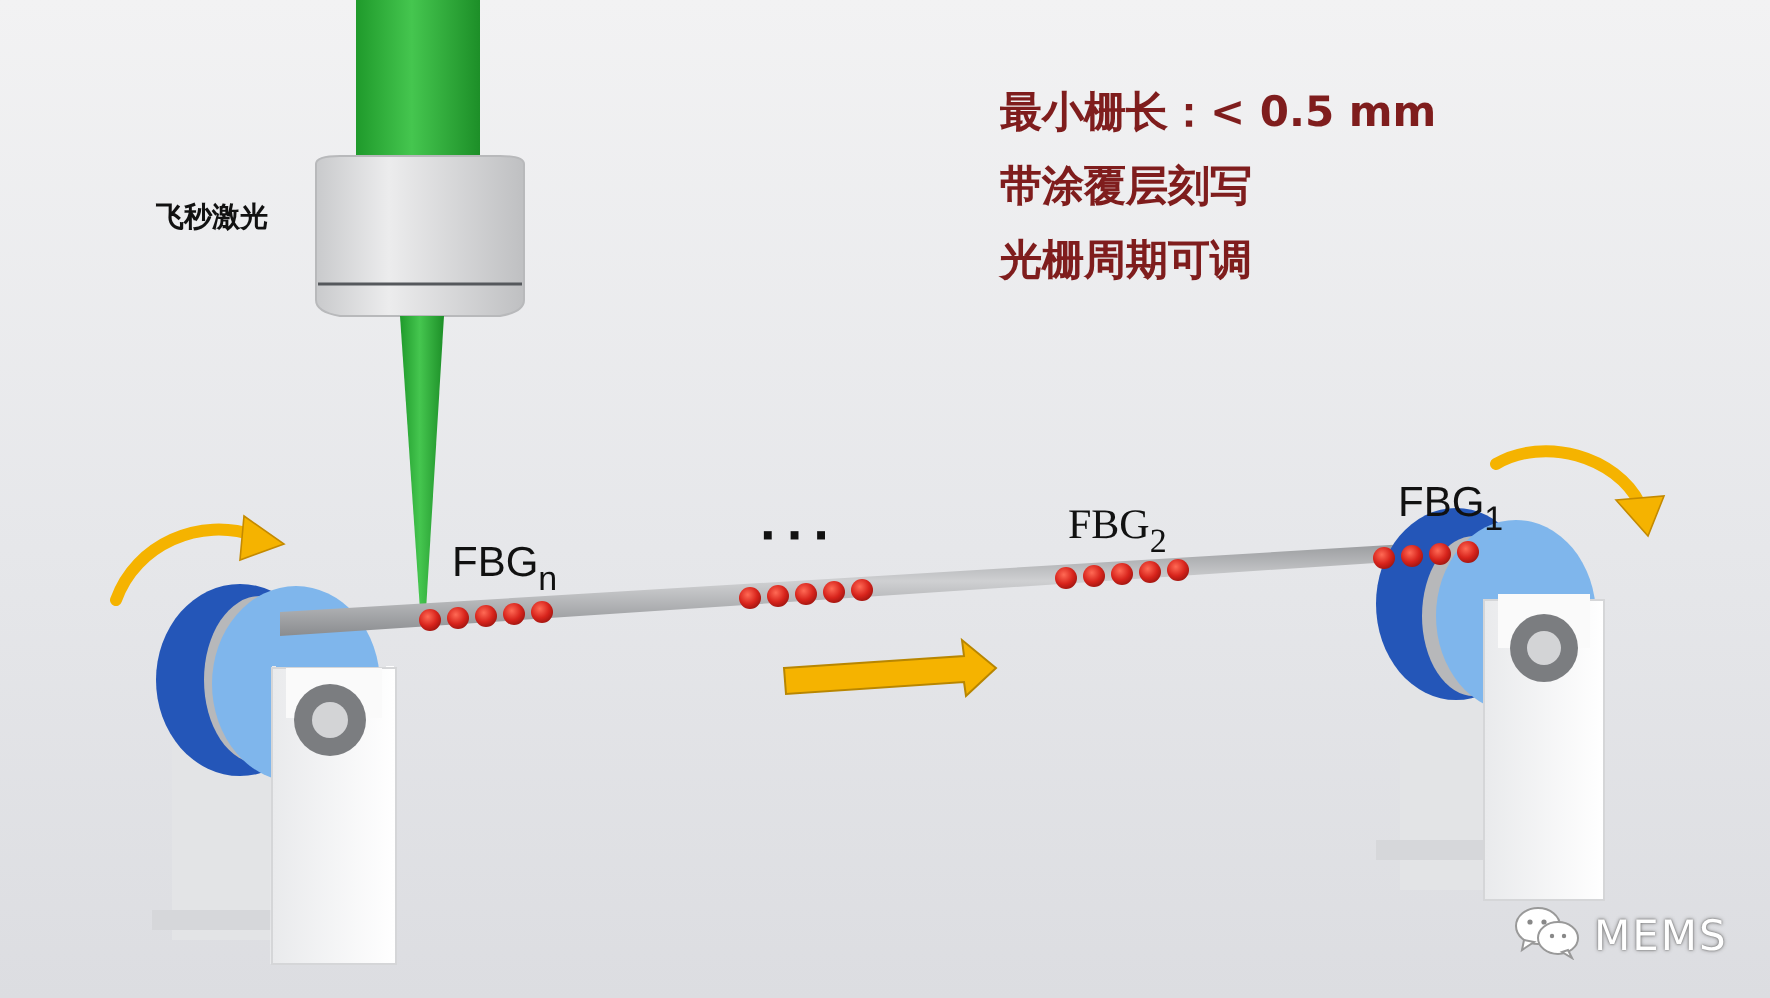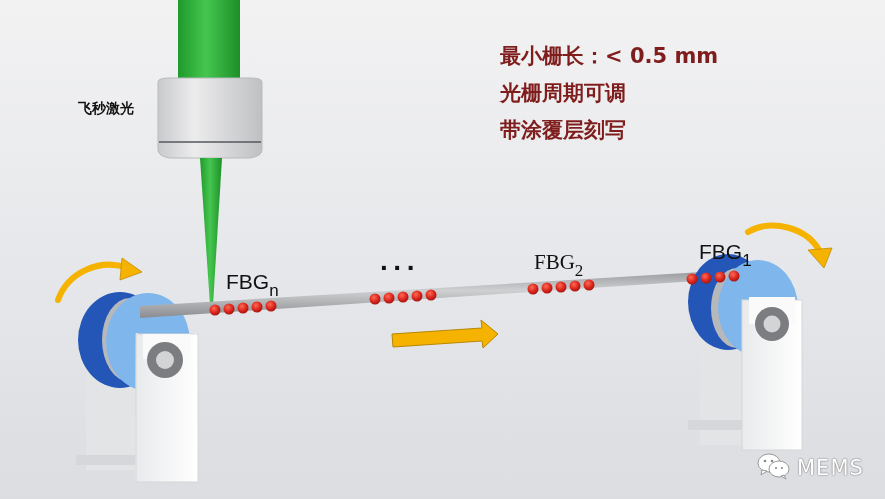--- a/index.html
+++ b/index.html
@@ -118,22 +118,22 @@
     <path d="M748 232 C 772 218, 808 228, 820 252" fill="none" stroke="#f5b300" stroke-width="6" stroke-linecap="round"></path>
     <polygon points="808,250 832,248 824,268" fill="#f5b300" stroke="#c48a00" stroke-width="0.8"></polygon>
 
     <polygon points="392,334 482,328 481,320 498,334 483,348 482,341 393,347" fill="#f5b300" stroke="#b88600" stroke-width="1"></polygon>
   </svg>
 
   <div class="txt label-laser">飞秒激光</div>
 
   <div class="specs">
     <div class="spec-line">最小栅长：&lt; 0.5 mm</div>
+    <div class="spec-line">带涂覆层刻写</div>
     <div class="spec-line">光栅周期可调</div>
-    <div class="spec-line">带涂覆层刻写</div>
   </div>
 
   <div class="fbg" style="left:226px;top:270px;text-align:right;">
     <span>FBG</span><sub>n</sub>
   </div>
   <div class="fbg" style="left:534px;top:250px;font-family:Liberation Serif, serif;">
     <span>FBG</span><sub>2</sub>
   </div>
   <div class="fbg" style="left:651px;top:240px;margin-left:48px;">
     <span>FBG</span><sub>1</sub>

